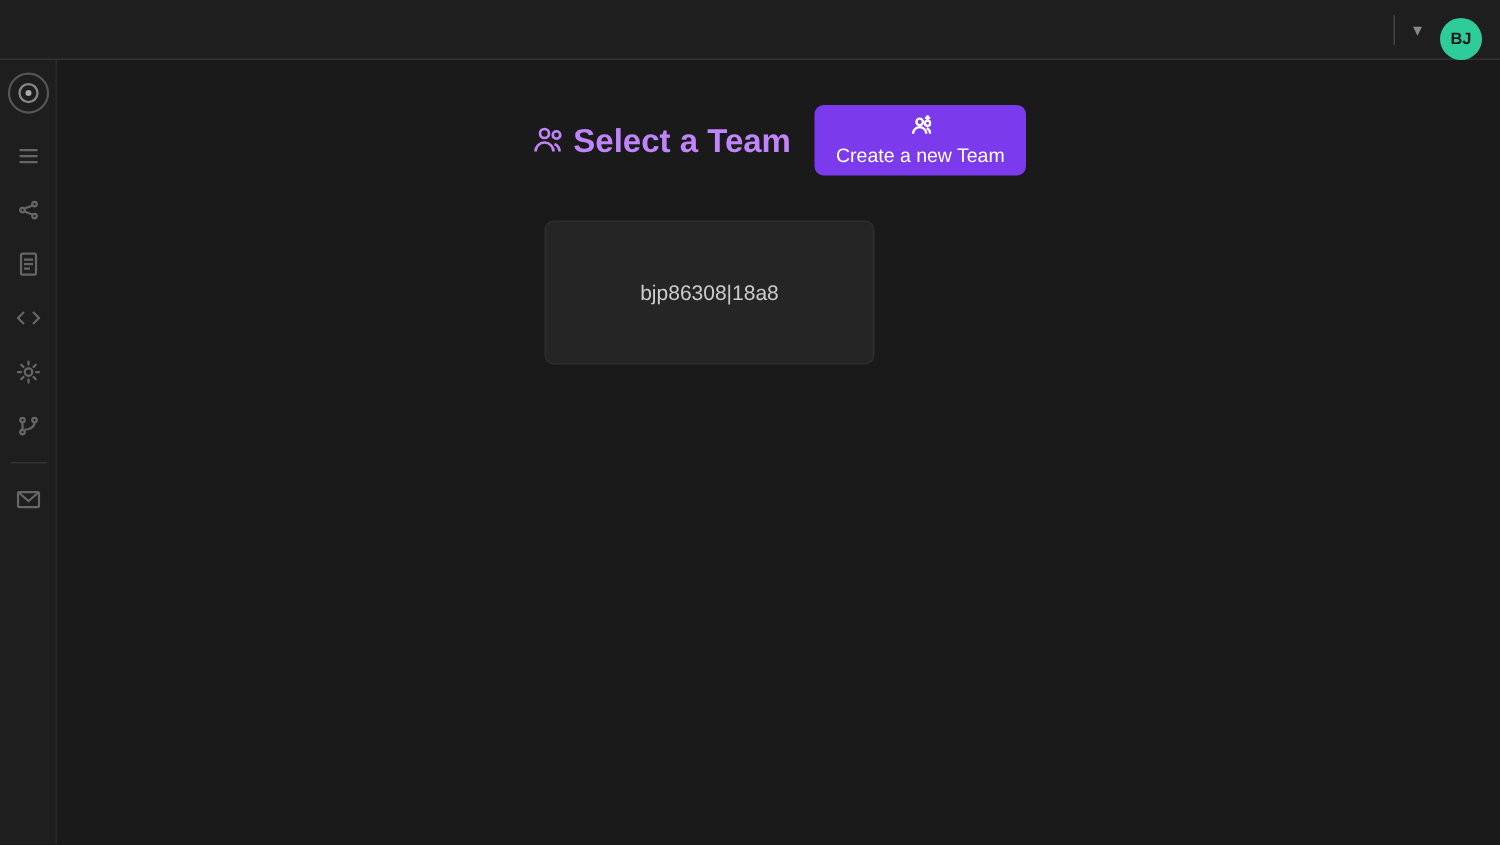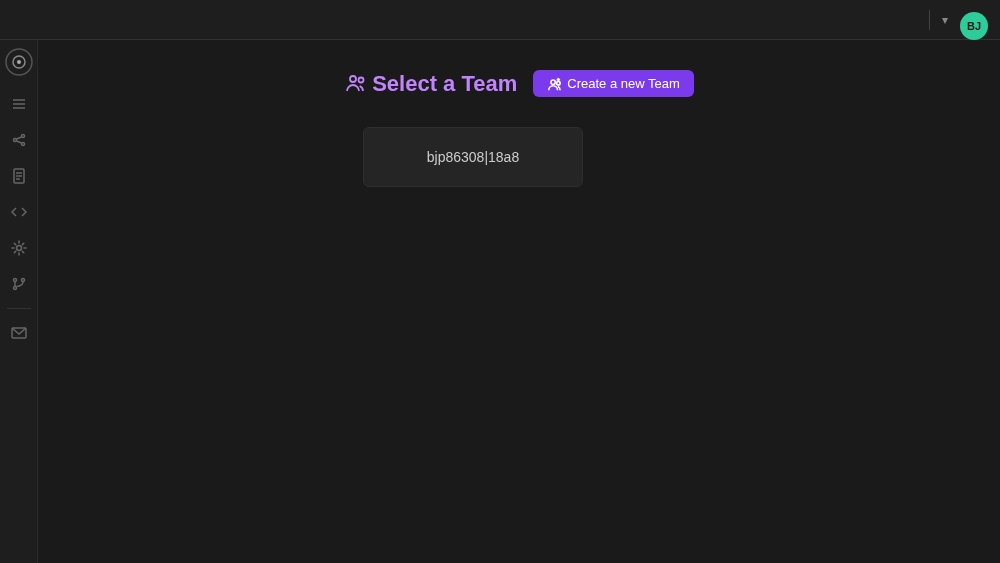--- a/index.html
+++ b/index.html
@@ -152,29 +152,30 @@
       color: #fff;
       border: none;
       border-radius: 6px;
       padding: 6px 14px;
       font-size: 13px;
       font-weight: 500;
       cursor: pointer;
       display: flex;
       align-items: center;
       gap: 6px;
+      flex-direction: column;
     }
 
     
     .team-card {
       background: #252525;
       border-radius: 6px;
       padding: 0;
       width: 220px;
-      height: 60px;
+      height: 96px;
       display: flex;
       align-items: center;
       justify-content: center;
       cursor: pointer;
       align-self: flex-start;
       margin-left: 150px;
       font-size: 14px;
       color: #ccc;
       border: 1px solid #2e2e2e;
     }

